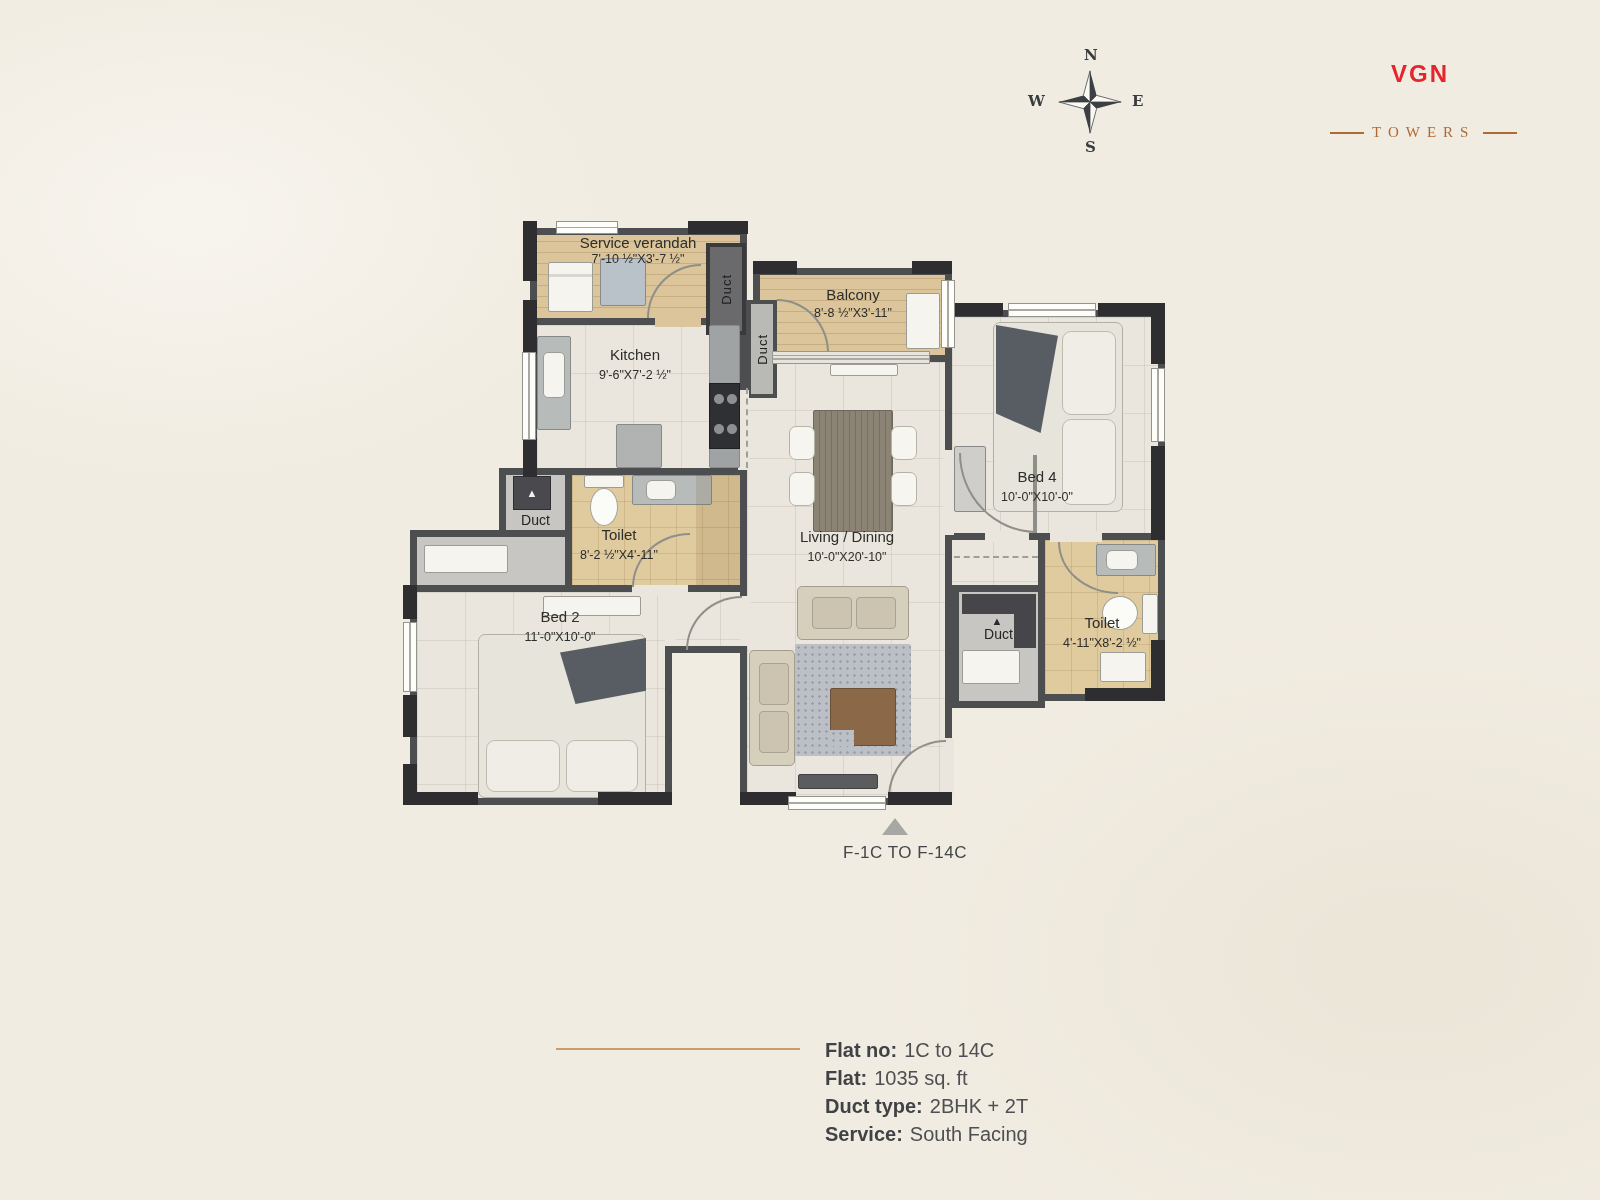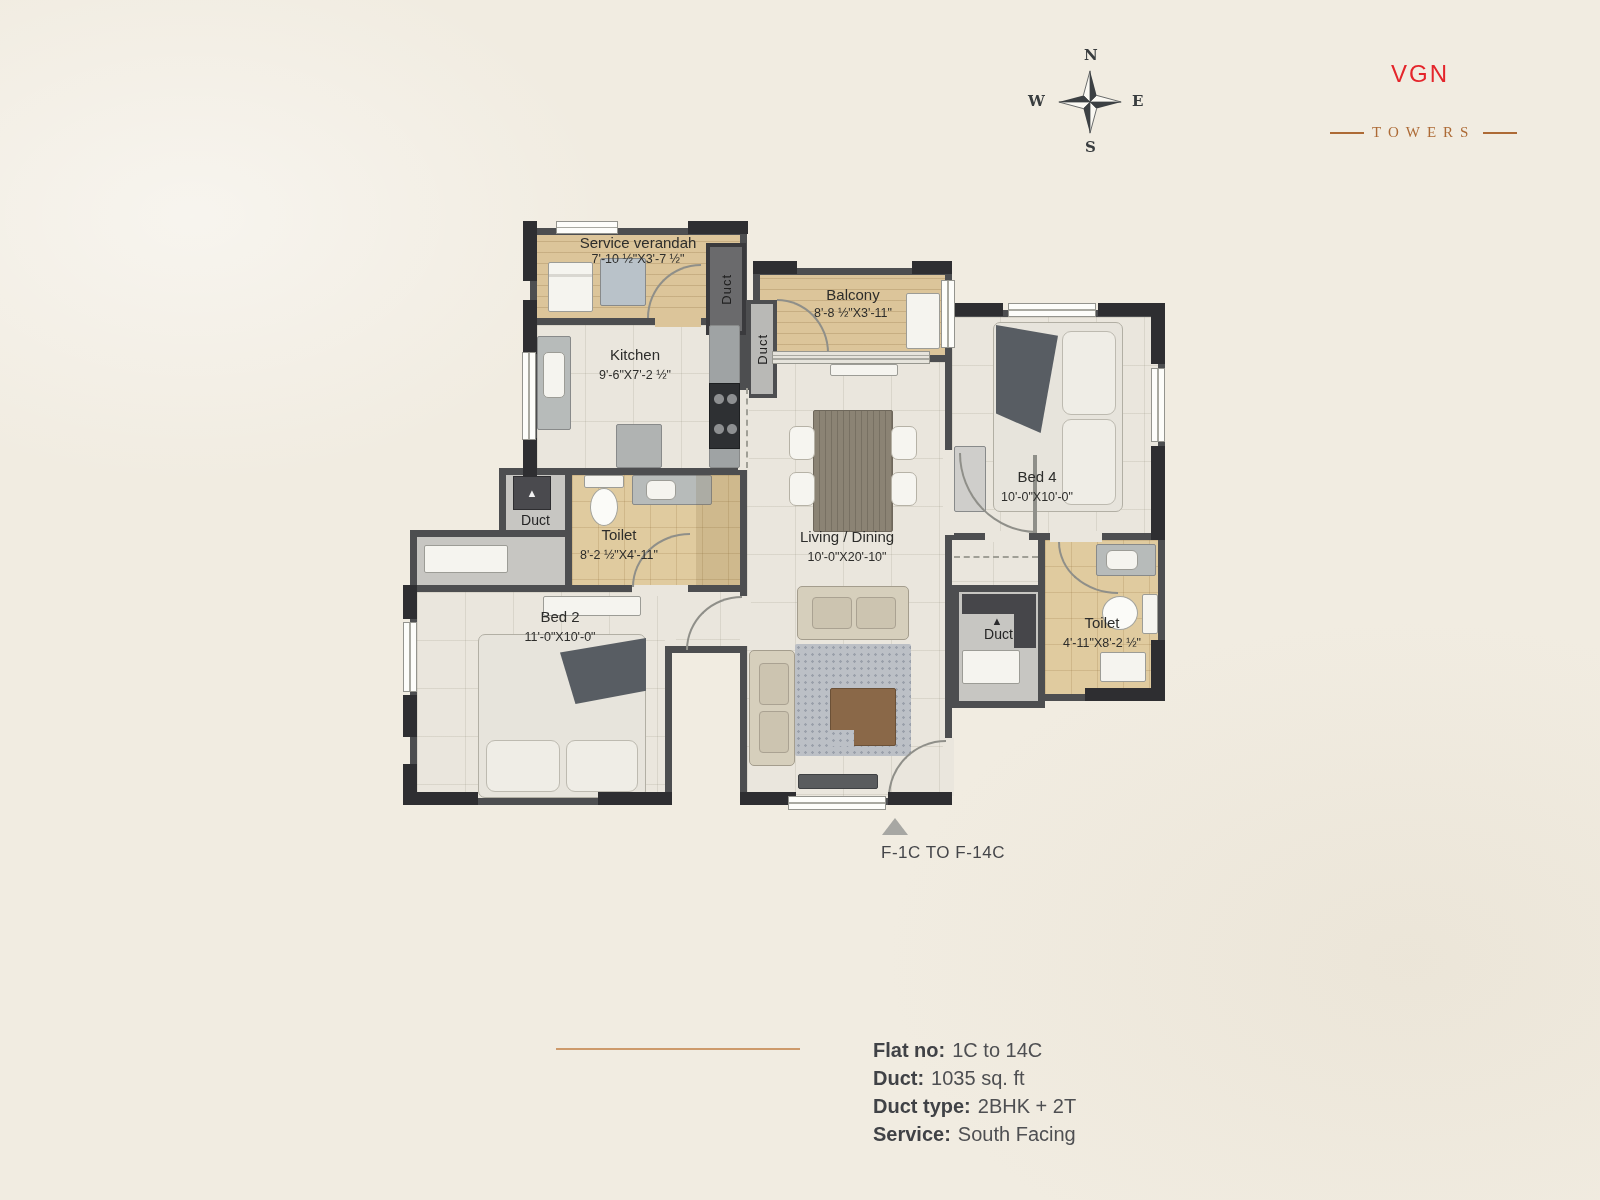--- a/index.html
+++ b/index.html
@@ -56,31 +56,31 @@
   .chair{background:#f6f5f0;border:1.5px solid #b6b2a6;border-radius:7px;position:absolute;z-index:3;}
   .stove{background:#2e3033;border:1px solid #1d1f21;
     background-image:radial-gradient(circle at 9px 15px,#8d8f91 4.5px,transparent 5.5px),
                      radial-gradient(circle at 22px 15px,#8d8f91 4.5px,transparent 5.5px),
                      radial-gradient(circle at 9px 45px,#8d8f91 4.5px,transparent 5.5px),
                      radial-gradient(circle at 22px 45px,#8d8f91 4.5px,transparent 5.5px);}
   .shaft{background:#4a4a4e;border:1px solid #2e2e31;color:#f2f2f2;display:flex;align-items:center;justify-content:center;font-size:11px;}
   
   .compass-letter{position:absolute;font-family:"DejaVu Serif","Liberation Serif",serif;font-weight:bold;font-size:15px;color:#393d3f;z-index:5;}
   
-  .logo-vgn{position:absolute;font-weight:normal;font-size:24px;letter-spacing:2px;color:#e4252b;text-align:center;}
+  .logo-vgn{position:absolute;font-weight:bold;font-size:24px;letter-spacing:2px;color:#e4252b;text-align:center;}
   .logo-name{position:absolute;font-family:"Liberation Serif","DejaVu Serif",serif;font-size:37px;color:#ad6a35;letter-spacing:.5px;white-space:nowrap;}
   .logo-towers{position:absolute;display:flex;align-items:center;gap:8px;color:#ad6a35;}
   .logo-towers .bar{height:2px;background:#ad6a35;width:34px;}
   .logo-towers .txt{font-family:"Liberation Serif","DejaVu Serif",serif;font-size:15px;letter-spacing:7px;}
   .logo-tag{position:absolute;color:#cf7231;font-size:21px;font-weight:bold;line-height:1.17;}
   
   .arrow-up{position:absolute;width:0;height:0;border-left:13px solid transparent;border-right:13px solid transparent;border-bottom:17px solid #a7a7a3;}
-  .flat-range{position:absolute;text-align:right;font-size:17px;color:#45464a;letter-spacing:.5px;}
+  .flat-range{position:absolute;text-align:center;font-size:17px;color:#45464a;letter-spacing:.5px;}
   .divider{position:absolute;height:2px;background:#cd9a6b;}
-  .details{position:absolute;font-size:20px;color:#4e4f52;line-height:28px;margin-left:48px;}
+  .details{position:absolute;font-size:20px;color:#4e4f52;line-height:28px;}
   .details .row{display:flex;gap:7px;}
   .details .lab{font-weight:bold;color:#404246;}
 </style>
 </head>
 <body>
 
 <div class="stage">
 
   <svg class="abs" style="left:1056px;top:68px;" width="68" height="68" viewBox="-36 -36 72 72">
     <polygon points="0,-33 -7,-7 0,0" fill="#fbf9f3" stroke="#3c4043" stroke-width="0.8"></polygon>
@@ -279,21 +279,21 @@
   <div class="arrow-up" style="left:882px;top:818px;"></div>
   <div class="flat-range" style="left:805px;top:843px;width:200px;">F-1C TO F-14C</div>
 
   <div class="divider" style="left:556px;top:1048px;width:244px;"></div>
   <div class="details" style="left:825px;top:1036px;">
     <div class="row">
       <span class="lab">Flat no:</span>
       <span class="val">1C to 14C</span>
     </div>
     <div class="row">
-      <span class="lab">Duct:</span>
+      <span class="lab">Flat:</span>
       <span class="val">1035 sq. ft</span>
     </div>
     <div class="row">
       <span class="lab">Duct type:</span>
       <span class="val">2BHK + 2T</span>
     </div>
     <div class="row">
       <span class="lab">Service:</span>
       <span class="val">South Facing</span>
     </div>

